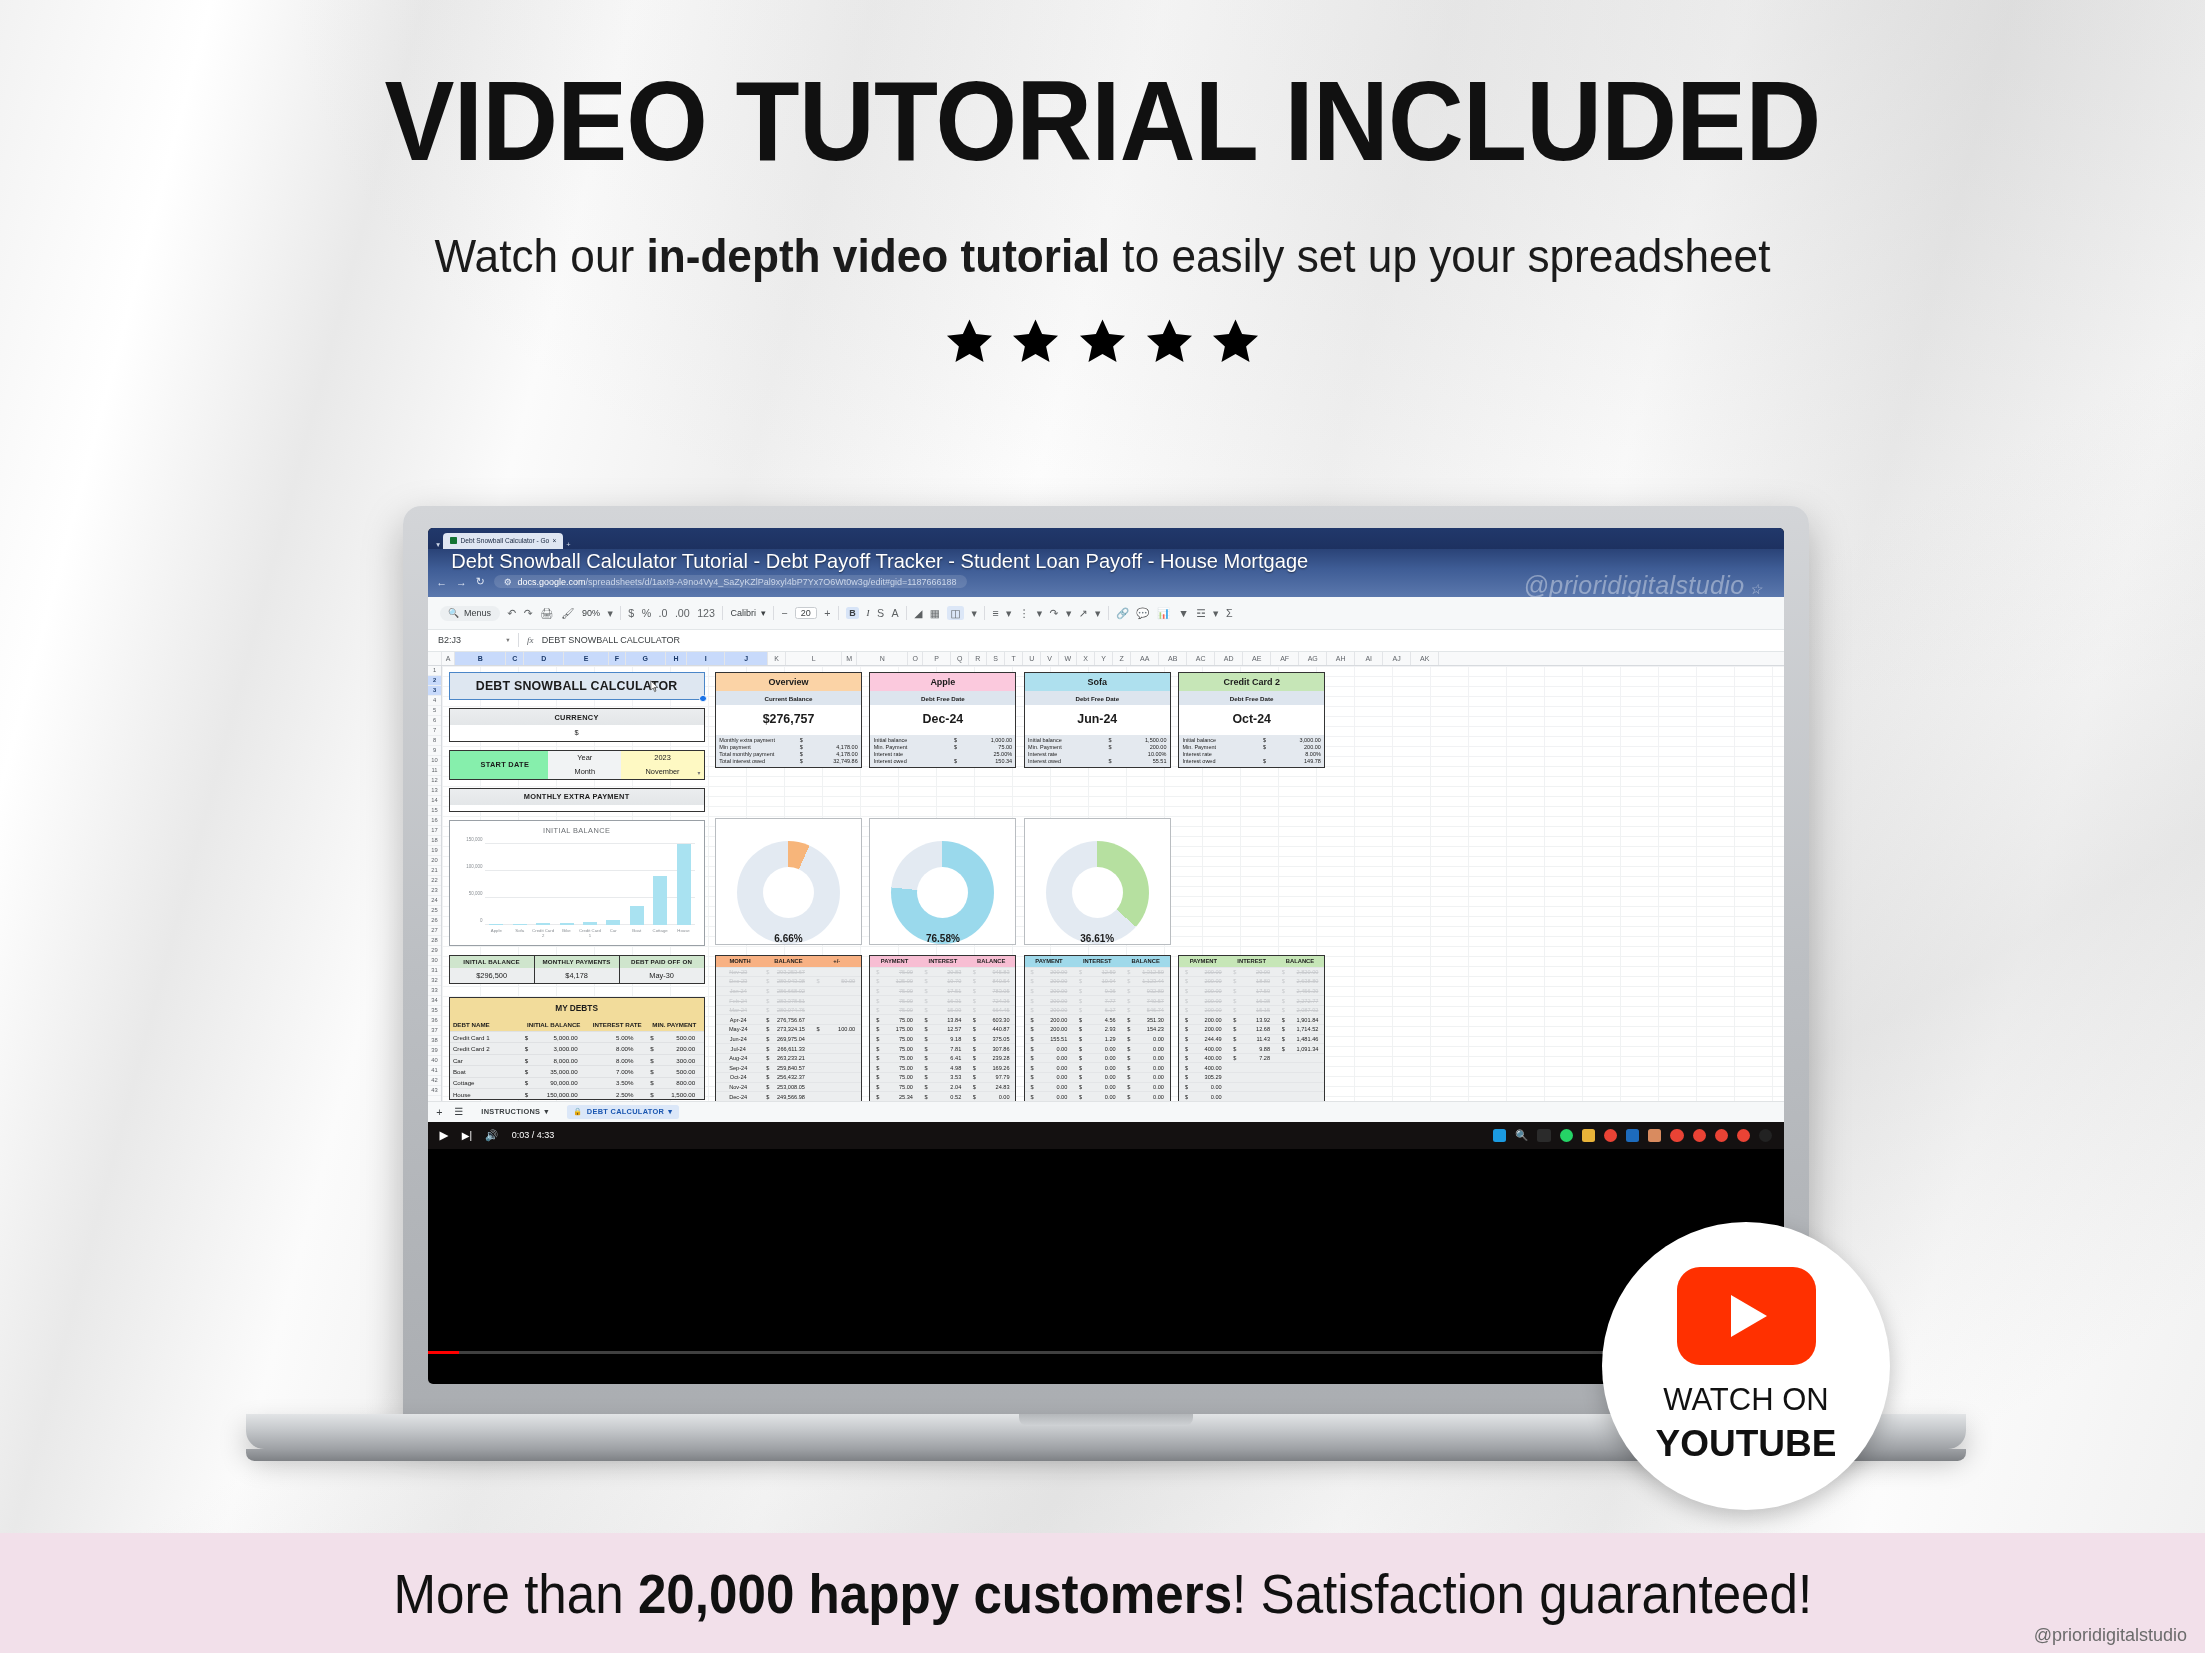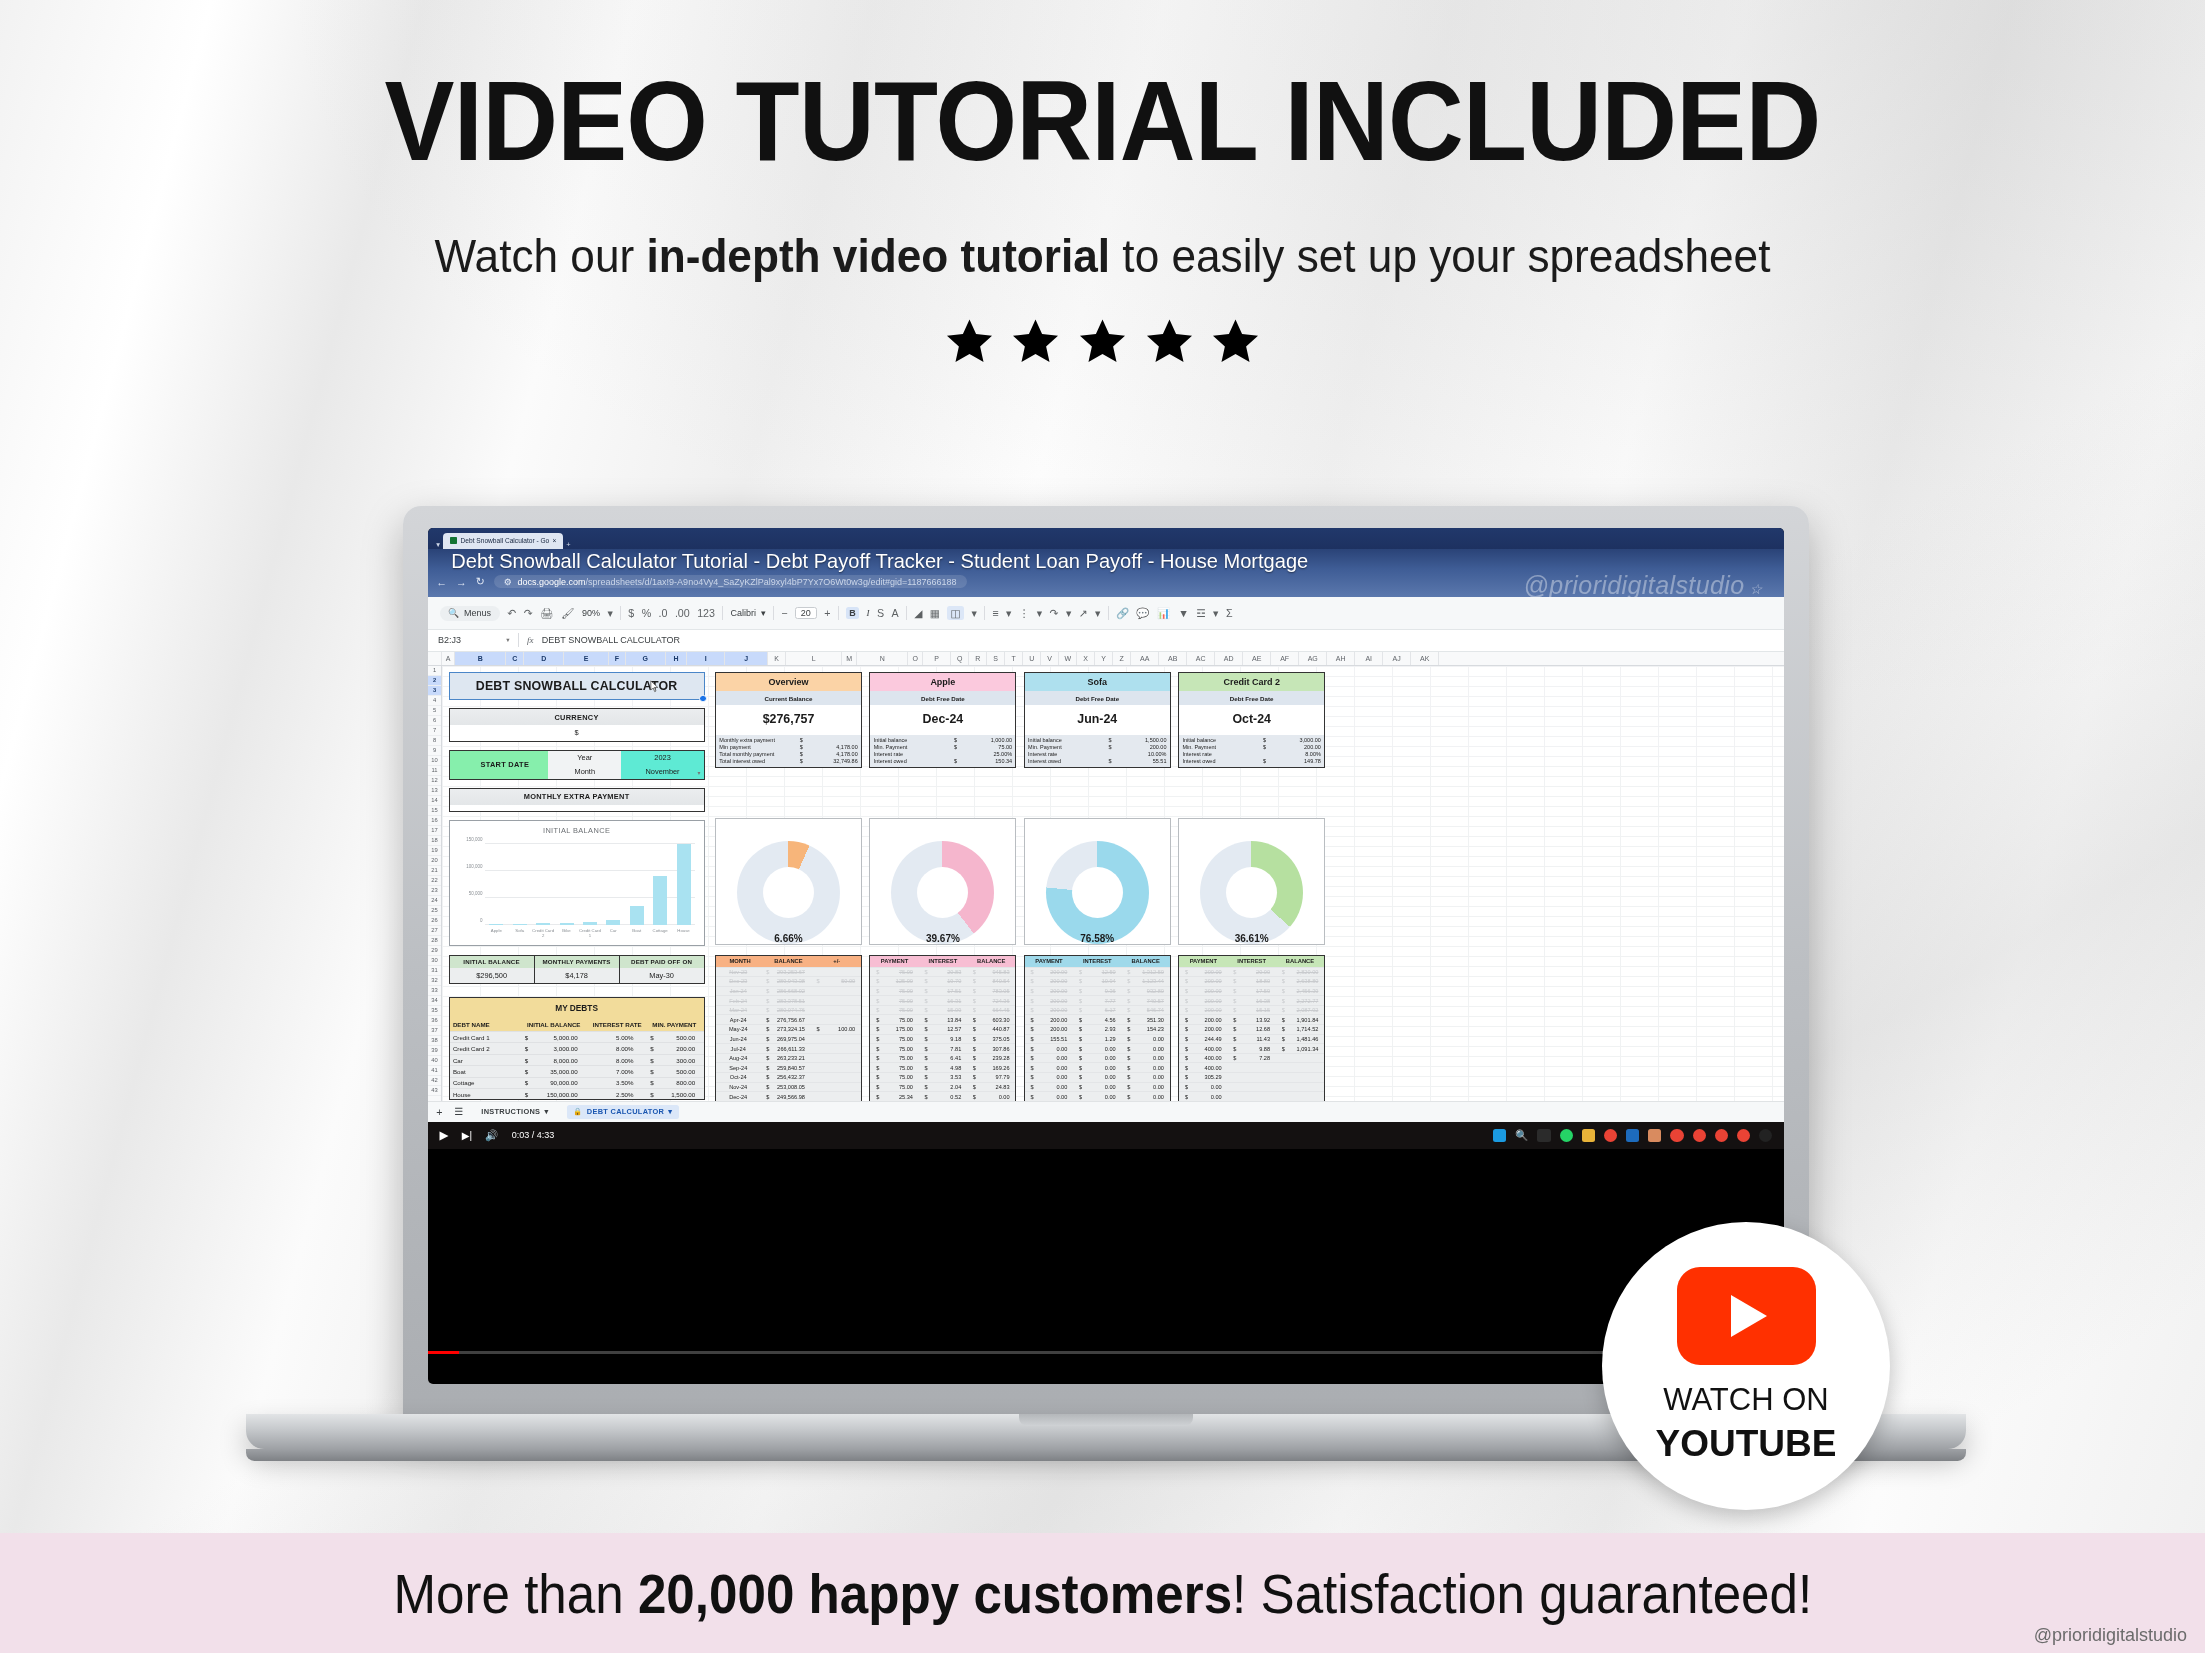--- a/index.html
+++ b/index.html
@@ -225,21 +225,21 @@
   .bb-head {
     background: linear-gradient(180deg,#ebedef,#e3e6e8);
     text-align:center; font-size:7.4px; font-weight:700; letter-spacing:0.3px;
     padding: 3.3px 0; color:#1b1b1b;
   }
   .bb-val { background:#fff; text-align:center; font-size:7.4px; padding:3.3px 0; color:#1b1b1b; }
   .startdate { display:flex; border:1.7px solid #333; margin-top:8.3px; }
   .sd-l { flex:1; background:#86efac; font-size:7.4px; font-weight:700; letter-spacing:0.3px;
           display:flex; align-items:center; justify-content:center; color:#1b1b1b;padding-left:12px; }
   .sd-m { flex:.85; background:#f1f3f4; font-size:7.4px; text-align:center; padding:2.5px 0; color:#1b1b1b;}
-  .sd-r { flex:.95; background:#5eead4; font-size:7.4px; text-align:center; padding:2.5px 0; position:relative; color:#1b1b1b;}
+  .sd-r { flex:.95; background:#fef9c3; font-size:7.4px; text-align:center; padding:2.5px 0; position:relative; color:#1b1b1b;}
   .sd-caret { position:absolute; right:3.3px; bottom:2.5px; font-size:5.8px; color:#777; }
 
   .chart-box {
     position:absolute; left:6.6px; top:154px; width:256px; height:126px;
     border:1.7px solid #9aa0a6; background:#fff;
   }
   .chart-title { text-align:center; font-size:7.4px; color:#6b6f73; padding-top:5px; letter-spacing:0.4px; }
   .chart-plot { position:absolute; left:35px; right:8.3px; top:23px; bottom:20px; }
   .chart-grid { position:absolute; inset:0; }
   .chart-grid i { position:absolute; left:0; right:0; height:0.8px; background:#e8eaec; display:block; }
@@ -798,26 +798,20 @@
             </div>
 
           <div class="donuts" id="donuts">
               <div class="donut-box">
                 <div style="width:103px;height:103px;border-radius:50%;background:conic-gradient(#f7b57a 0deg 23.976000000000003deg, #e3eaf2 23.976000000000003deg 360deg);display:flex;align-items:center;justify-content:center;">
                   <div style="width:51px;height:51px;border-radius:50%;background:#fff;"></div>
                 </div>
                 <div class="donut-lbl">6.66%</div>
               </div>
               <div class="donut-box">
-                <div style="width:103px;height:103px;border-radius:50%;background:conic-gradient(#f5b6cd 0deg 142.812deg, #e3eaf2 142.812deg 360deg);display:flex;align-items:center;justify-content:center;">
-                  <div style="width:51px;height:51px;border-radius:50%;background:#fff;"></div>
-                </div>
-                <div class="donut-lbl">39.67%</div>
-              </div>
-              <div class="donut-box">
                 <div style="width:103px;height:103px;border-radius:50%;background:conic-gradient(#9ad9ec 0deg 275.688deg, #e3eaf2 275.688deg 360deg);display:flex;align-items:center;justify-content:center;">
                   <div style="width:51px;height:51px;border-radius:50%;background:#fff;"></div>
                 </div>
                 <div class="donut-lbl">76.58%</div>
               </div>
               <div class="donut-box">
                 <div style="width:103px;height:103px;border-radius:50%;background:conic-gradient(#b6e0a0 0deg 131.796deg, #e3eaf2 131.796deg 360deg);display:flex;align-items:center;justify-content:center;">
                   <div style="width:51px;height:51px;border-radius:50%;background:#fff;"></div>
                 </div>
                 <div class="donut-lbl">36.61%</div>

